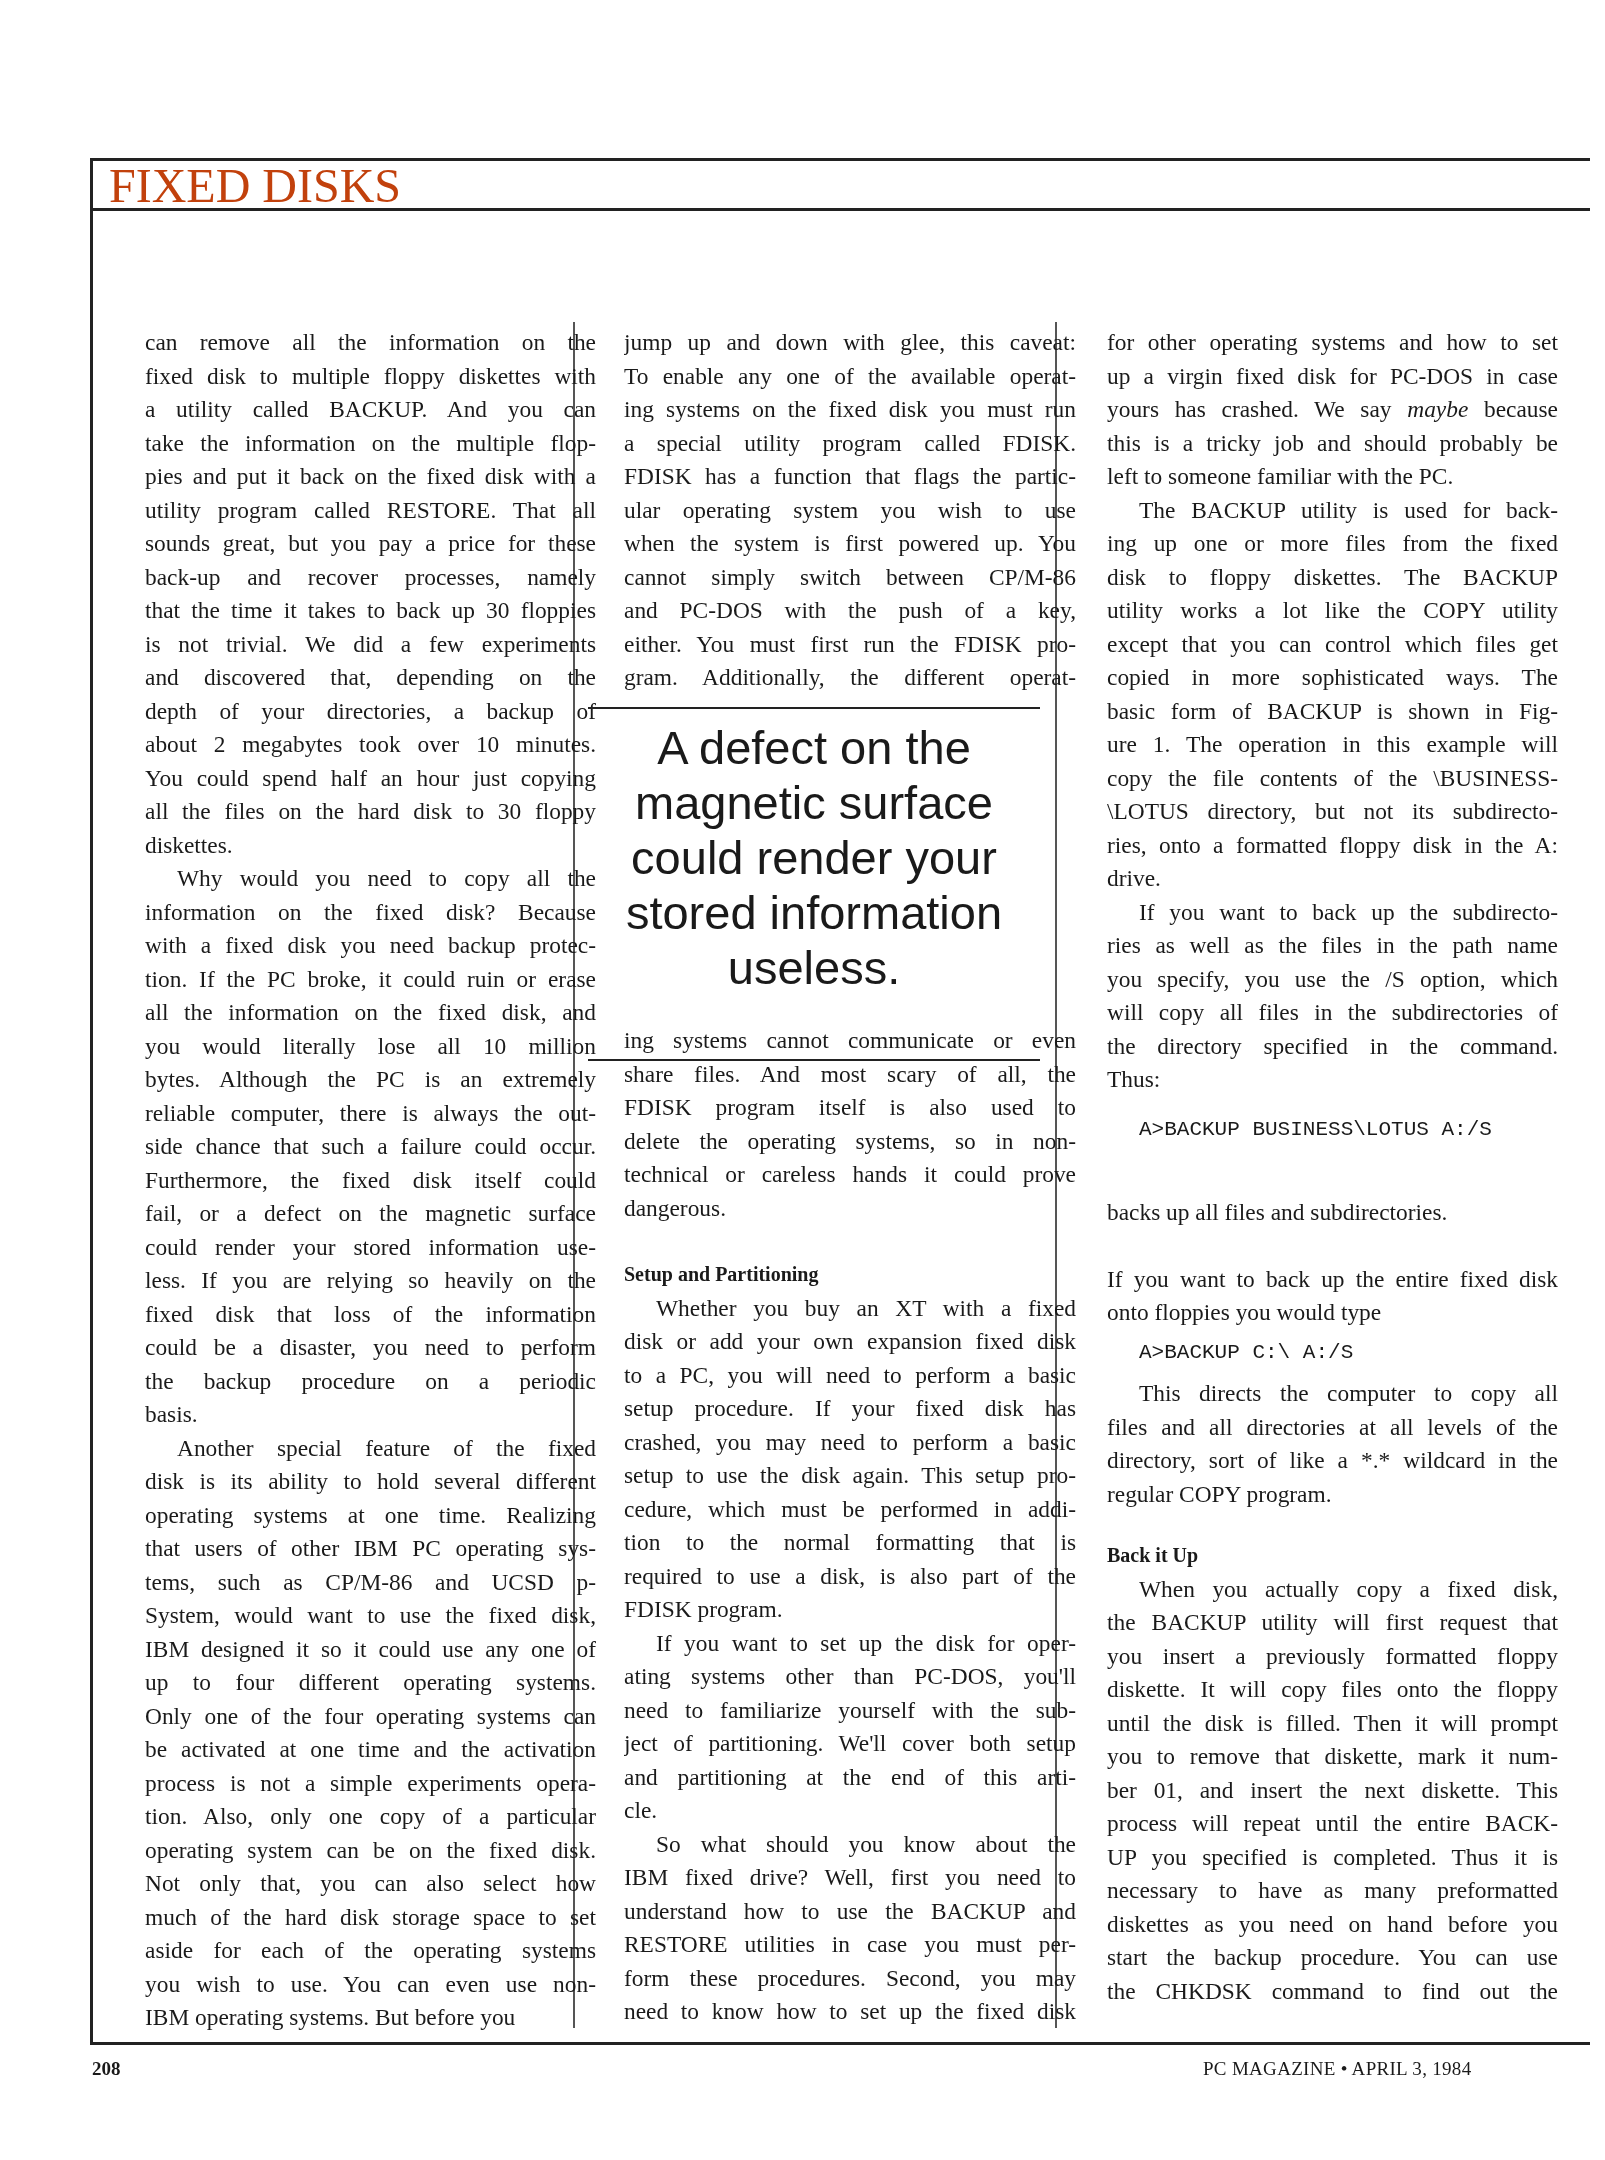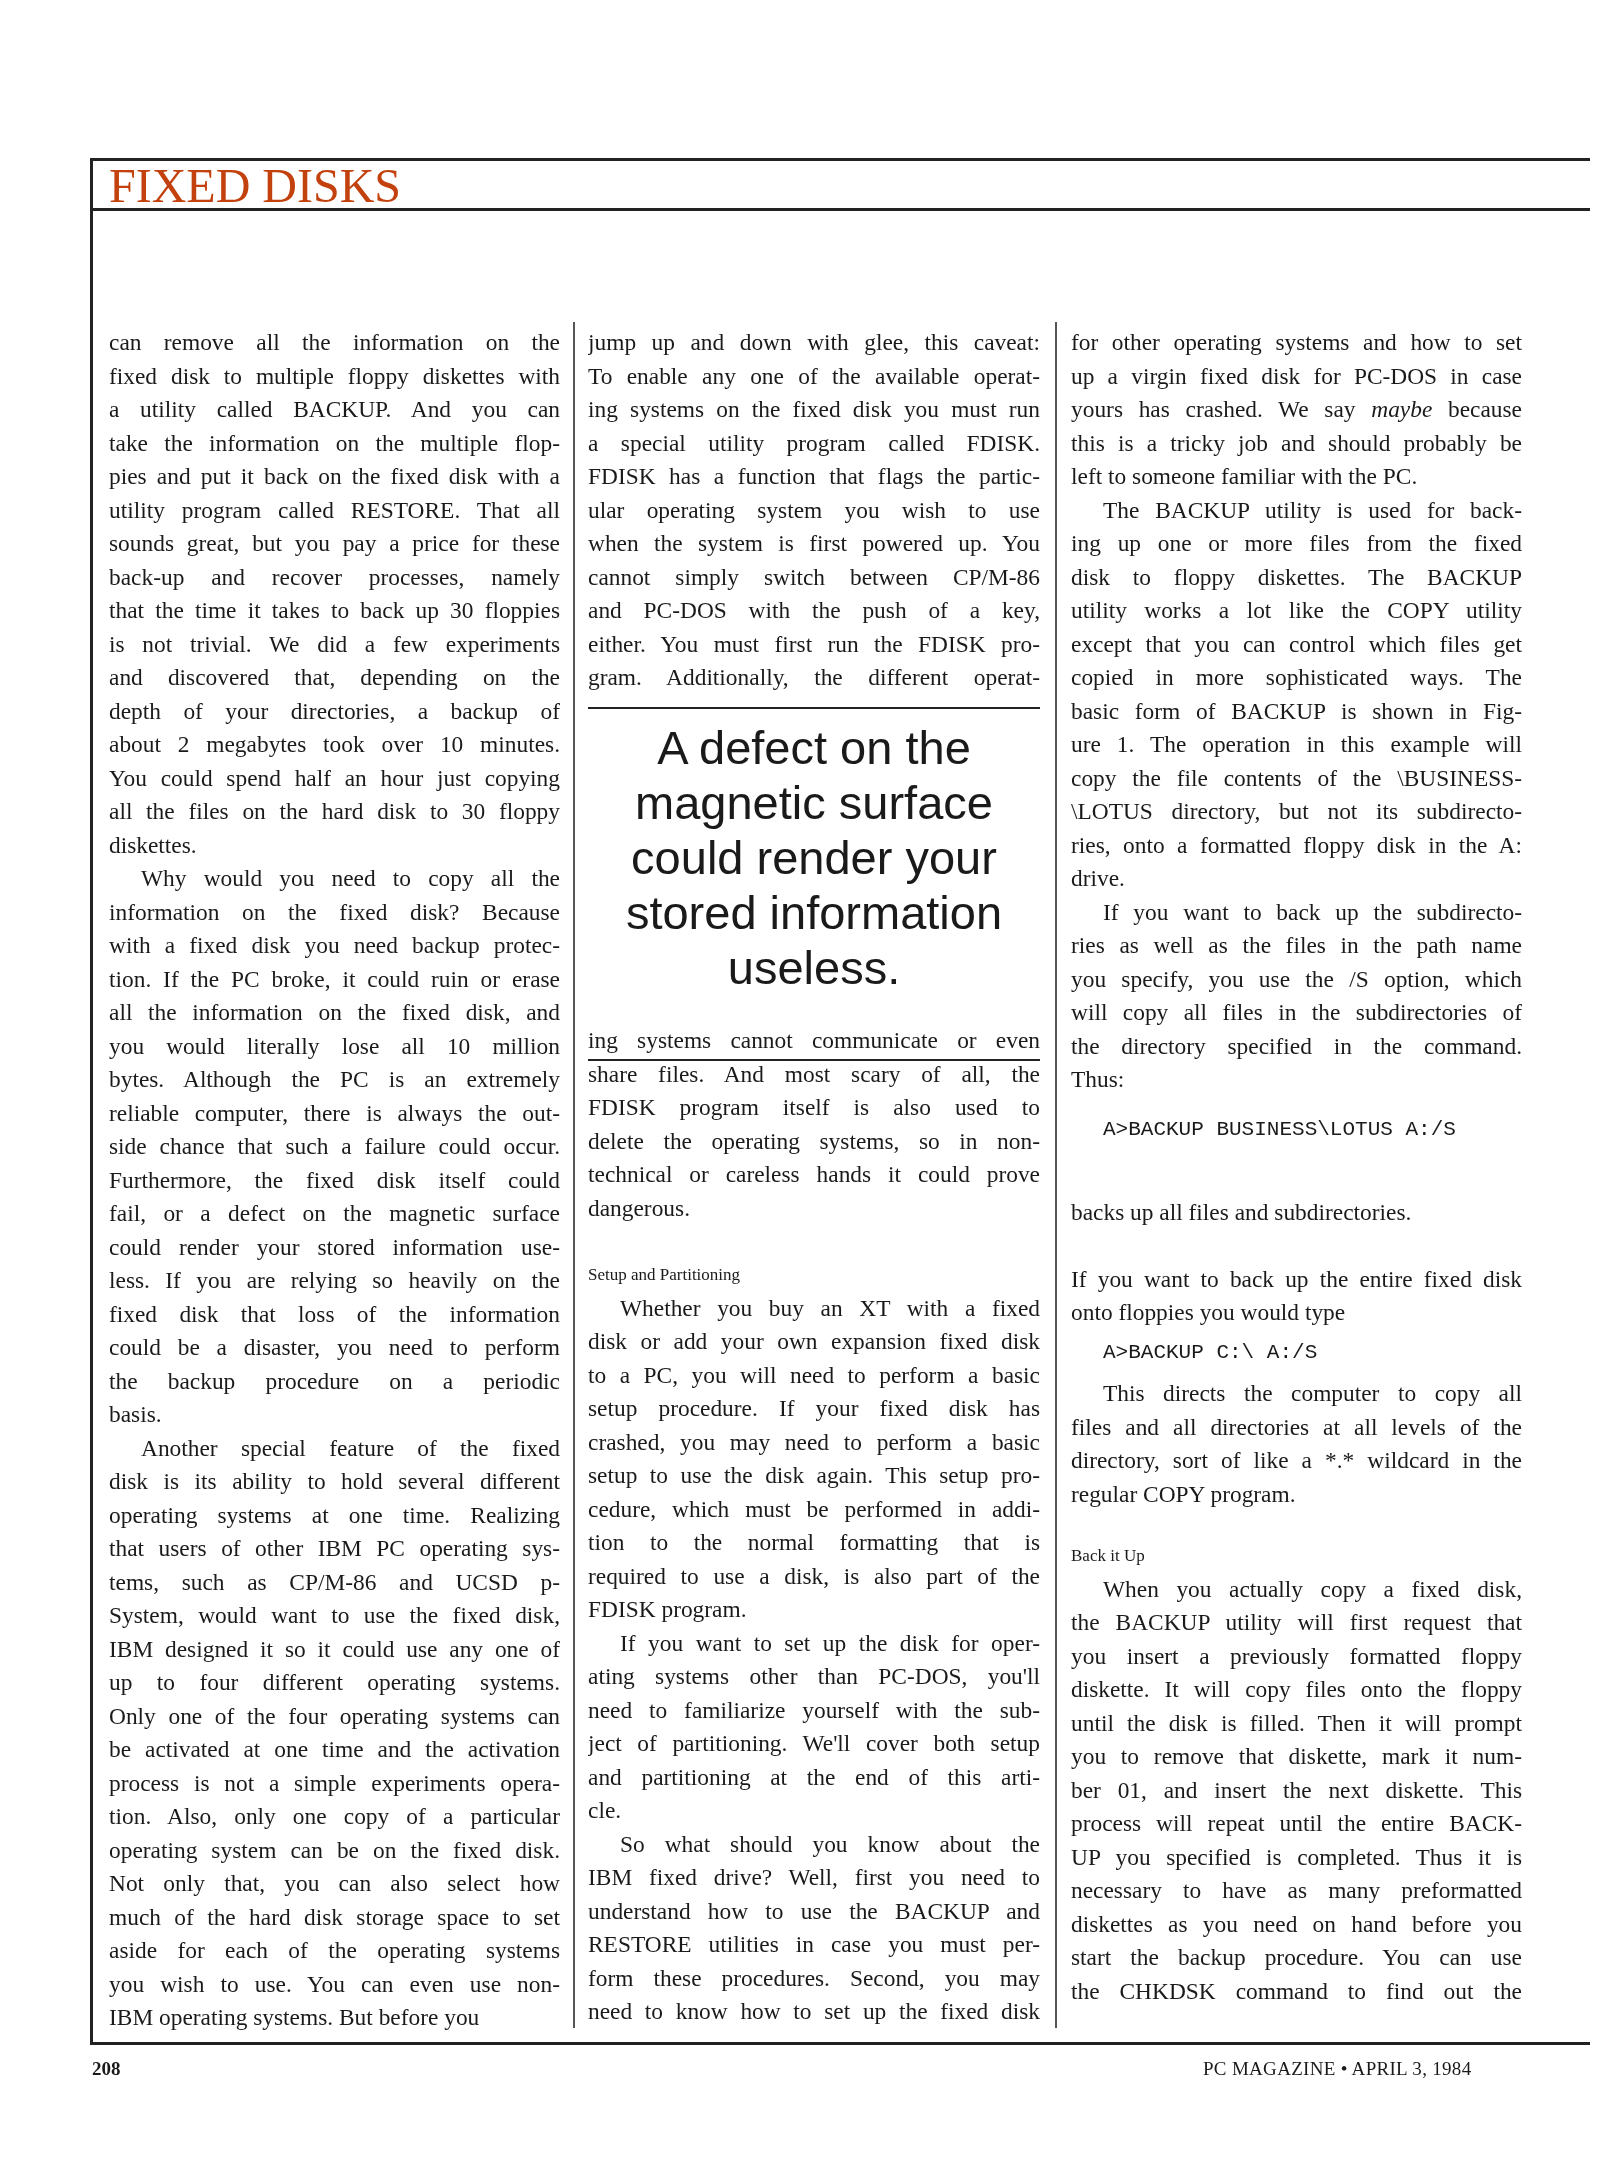--- a/index.html
+++ b/index.html
@@ -10,39 +10,39 @@
                 border-left: 3px solid #222; box-sizing: border-box; }
   .rule { position: absolute; background: #222; }
   .rule-top { left: 90px; top: 158px; width: 1500px; height: 3px; }
   .rule-head { left: 90px; top: 208px; width: 1500px; height: 3px; }
   .rule-foot { left: 90px; top: 2042px; width: 1500px; height: 3px; }
 
   .section-title { position: absolute; left: 109px; top: 166px; font-size: 48px; line-height: 40px;
                    letter-spacing: 0px; color: #c2410c; }
 
   .col { position: absolute; top: 326px; font-size: 23.4px; line-height: 33.5px; text-align: justify;
-         color: #1a1a1a; }
+         color: #1a1a1a; margin-left: 36px; }
   .col-left { left: 109px; width: 451px; }
   .col-mid { left: 588px; width: 452px; }
   .col-right { left: 1071px; width: 451px; }
 
   .divider { position: absolute; width: 2px; background: #555; }
   .divider-1 { left: 573px; top: 322px; height: 1706px; }
   .divider-2 { left: 1055px; top: 322px; height: 1706px; }
 
   .l { display: block; text-align: justify; text-align-last: justify; white-space: nowrap; overflow: hidden; }
   .l.last { text-align-last: left; }
   .l.ind { padding-left: 32px; }
 
   .pullquote { position: absolute; left: 588px; top: 707px; width: 452px; height: 354px;
                border-top: 2px solid #222; border-bottom: 2px solid #222; box-sizing: border-box;
                font-family: "Liberation Sans", "DejaVu Sans", sans-serif; font-size: 47px;
                line-height: 55px; text-align: center; color: #1a1a1a; padding-top: 11px; }
 
-  .subhead { font-weight: normal; font-size: 17px; }
+  .subhead { font-weight: bold; font-size: 20px; }
 
   .code { font-family: "Liberation Mono", "DejaVu Sans Mono", monospace; font-size: 21px;
           white-space: pre; display: block; padding-left: 32px; }
 
   .page-number { position: absolute; left: 92px; top: 2058px; font-size: 19px; font-weight: bold; }
   .footer-credit { position: absolute; left: 1203px; top: 2058px; font-size: 19px; letter-spacing: 0.3px; text-align: right; }
 </style>
 </head>
 <body>
 

